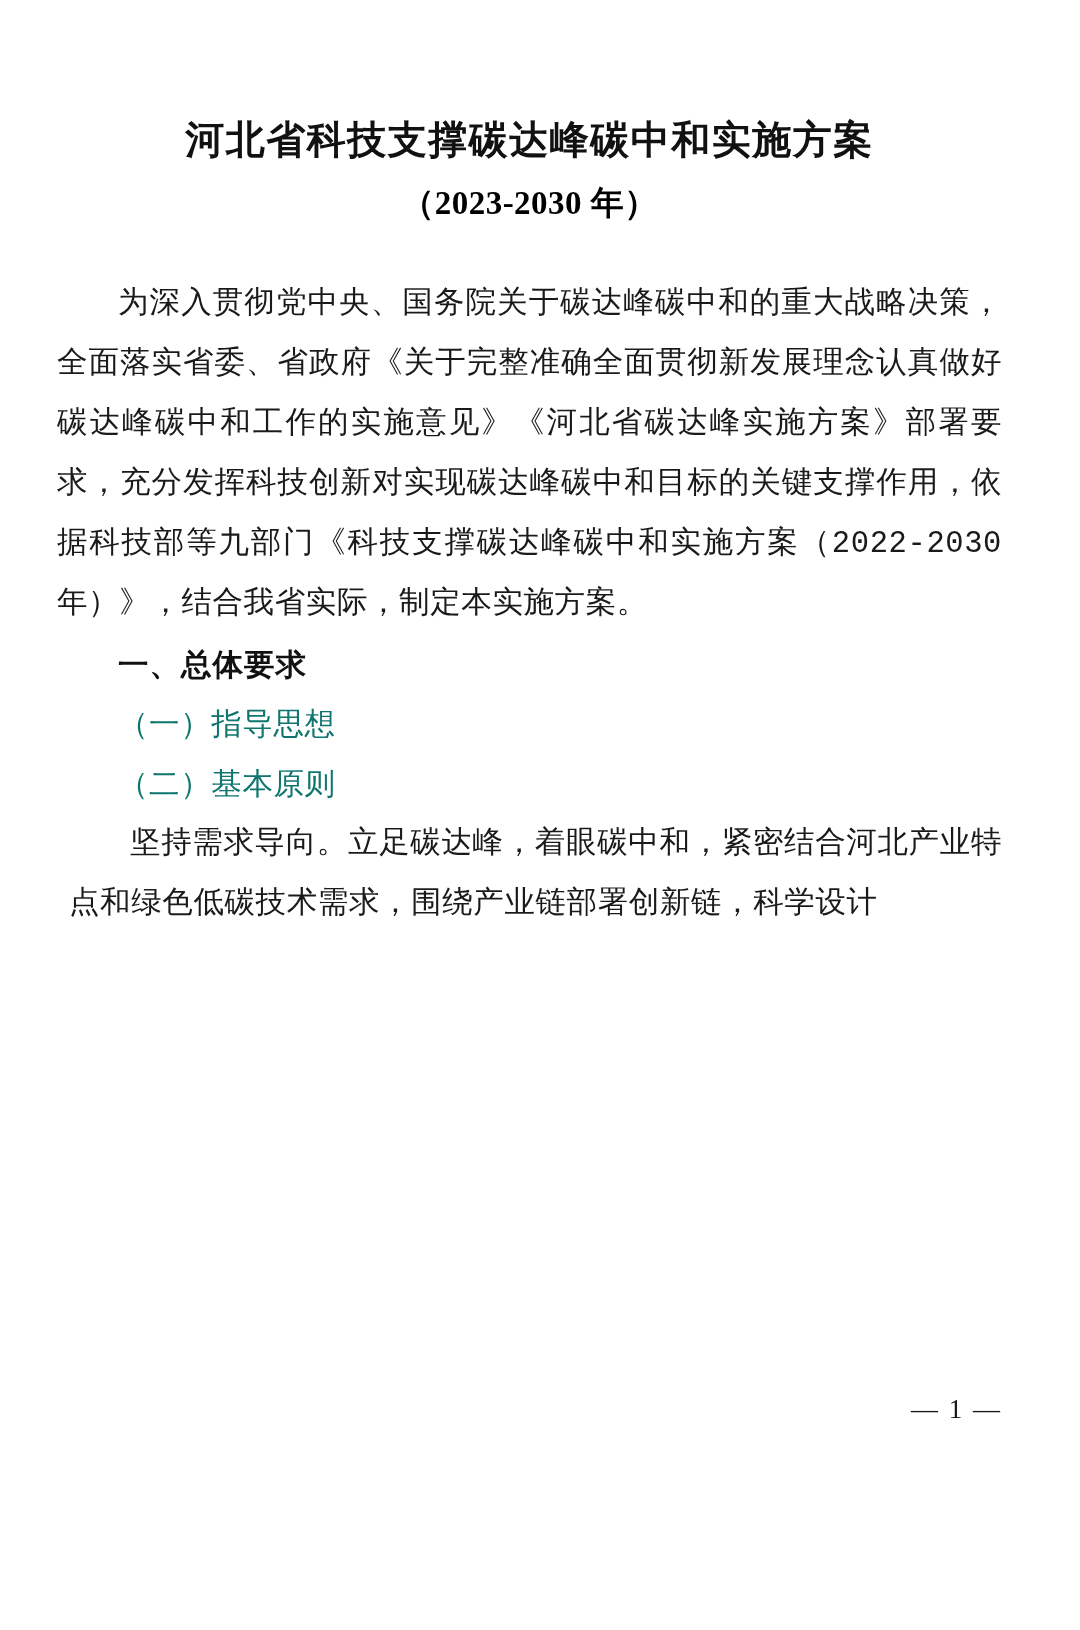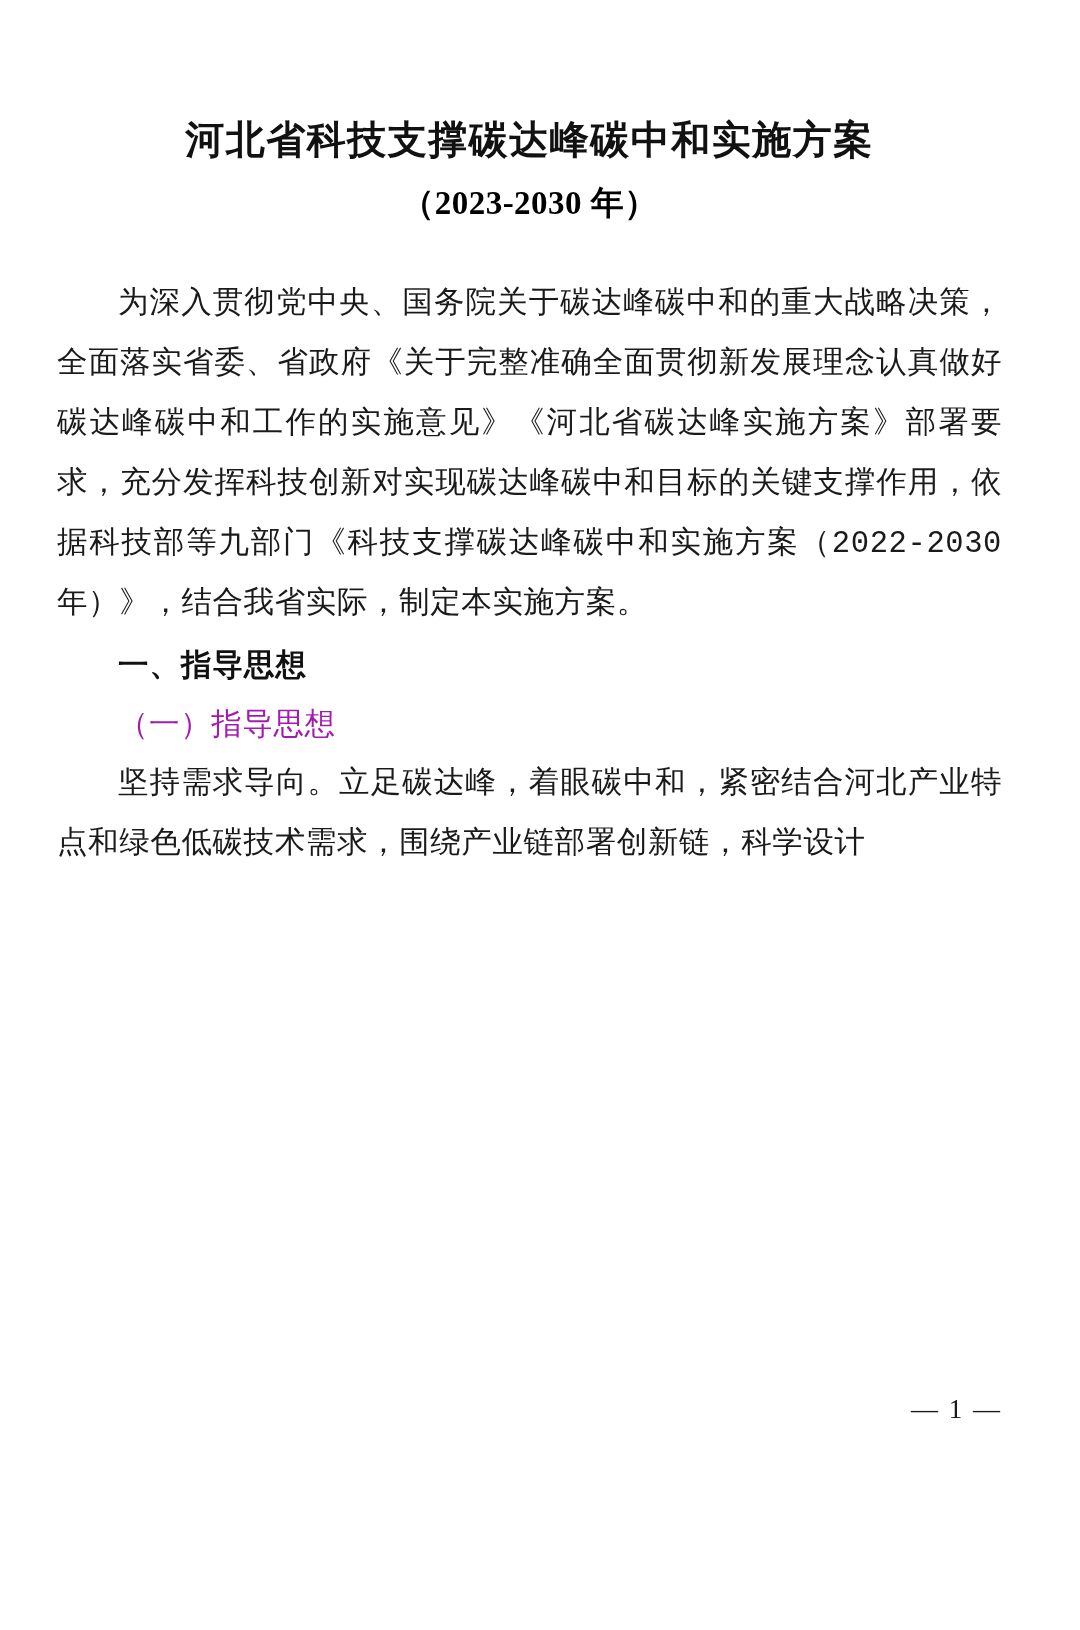--- a/index.html
+++ b/index.html
@@ -62,40 +62,41 @@
     text-justify: inter-ideograph;
     text-indent: 2em;
     letter-spacing: 0.6px;
     color: #1a1a1a;
     font-family: Liberation Mono, monospace;
   }
   p.para.last-clip {
     
     max-height: 136px;
     overflow: hidden;
+    margin-left: 12px;
   }
   h2.heading-1 {
     margin: 0;
     font-family: "Liberation Sans", "DejaVu Sans", sans-serif;
     font-weight: bold;
     font-size: 30.5px;
     line-height: 60px;
     text-indent: 2em;
     letter-spacing: 1px;
     color: #111111;
   }
   h3.heading-2 {
     margin: 0;
     font-family: "Liberation Serif", "DejaVu Serif", serif;
     font-weight: normal;
     font-size: 30.5px;
     line-height: 60px;
     text-indent: 2em;
     letter-spacing: 0.6px;
-    color: #a21caf;
+    color: #0f766e;
   }
 
   
   .page-footer {
     position: absolute;
     left: 57px;
     right: 78px;
     bottom: 30px;
     text-align: right;
     font-family: "Liberation Serif", "DejaVu Serif", serif;
@@ -114,25 +115,26 @@
 
     <div class="doc-title-block">
       <div class="doc-title">河北省科技支撑碳达峰碳中和实施方案</div>
       <div class="doc-subtitle">（2023-2030 年）</div>
     </div>
 
     <div class="body-area">
 
       <p class="para">为深入贯彻党中央、国务院关于碳达峰碳中和的重大战略决策，全面落实省委、省政府《关于完整准确全面贯彻新发展理念认真做好碳达峰碳中和工作的实施意见》《河北省碳达峰实施方案》部署要求，充分发挥科技创新对实现碳达峰碳中和目标的关键支撑作用，依据科技部等九部门《科技支撑碳达峰碳中和实施方案（2022-2030 年）》，结合我省实际，制定本实施方案。</p>
 
-      <h2 class="heading-1">一、指导思想</h2>
+      <h2 class="heading-1">一、总体要求</h2>
 
       <h3 class="heading-2">（一）指导思想</h3>
 
 
+      <h3 class="heading-2">（二）基本原则</h3>
 
       <p class="para last-clip">坚持需求导向。立足碳达峰，着眼碳中和，紧密结合河北产业特点和绿色低碳技术需求，围绕产业链部署创新链，科学设计</p>
 
     </div>
   </div>
 
   <div class="page-footer">— 1 —</div>
 
 </div>
 

